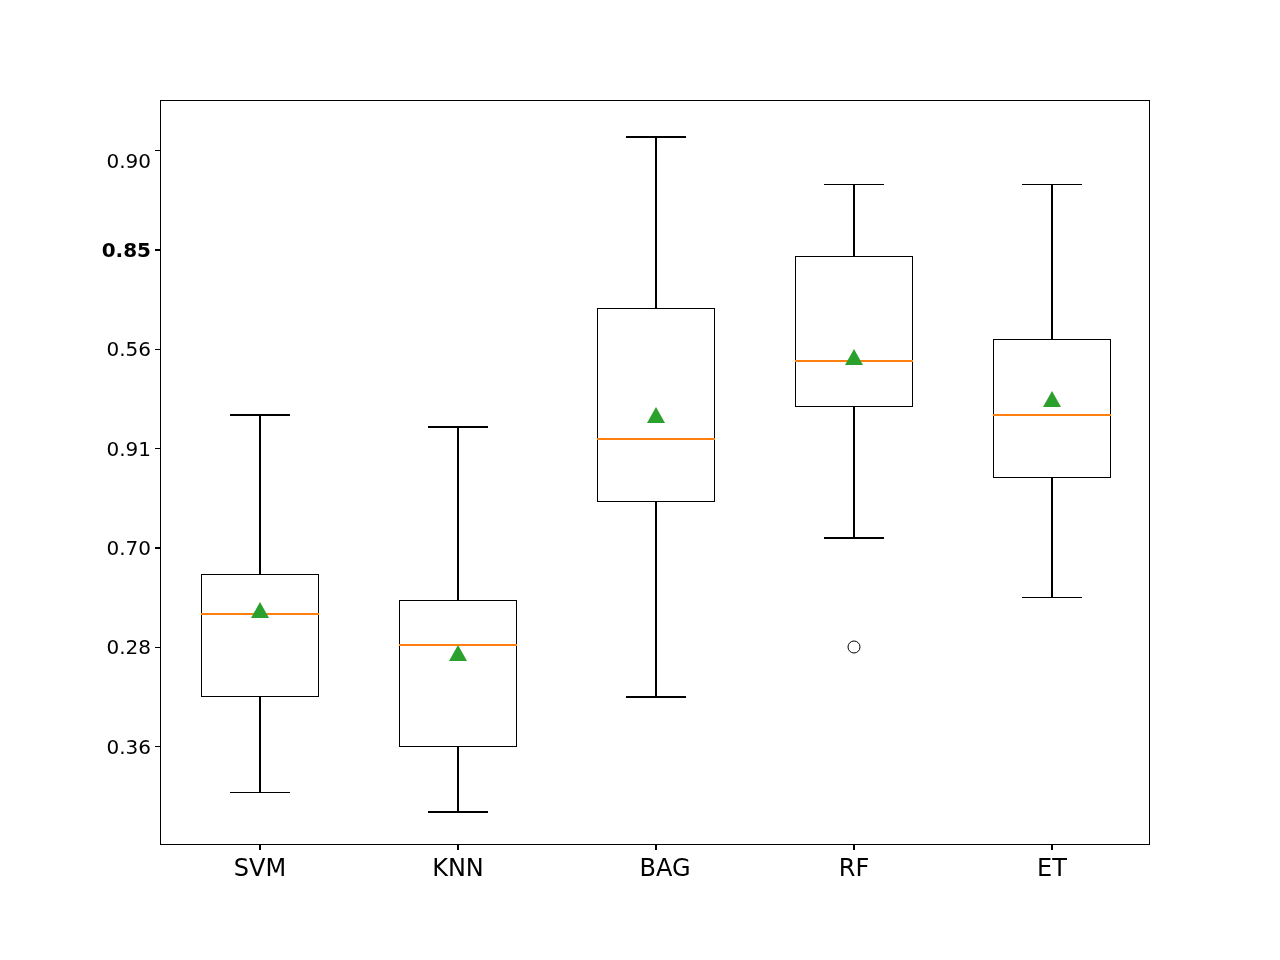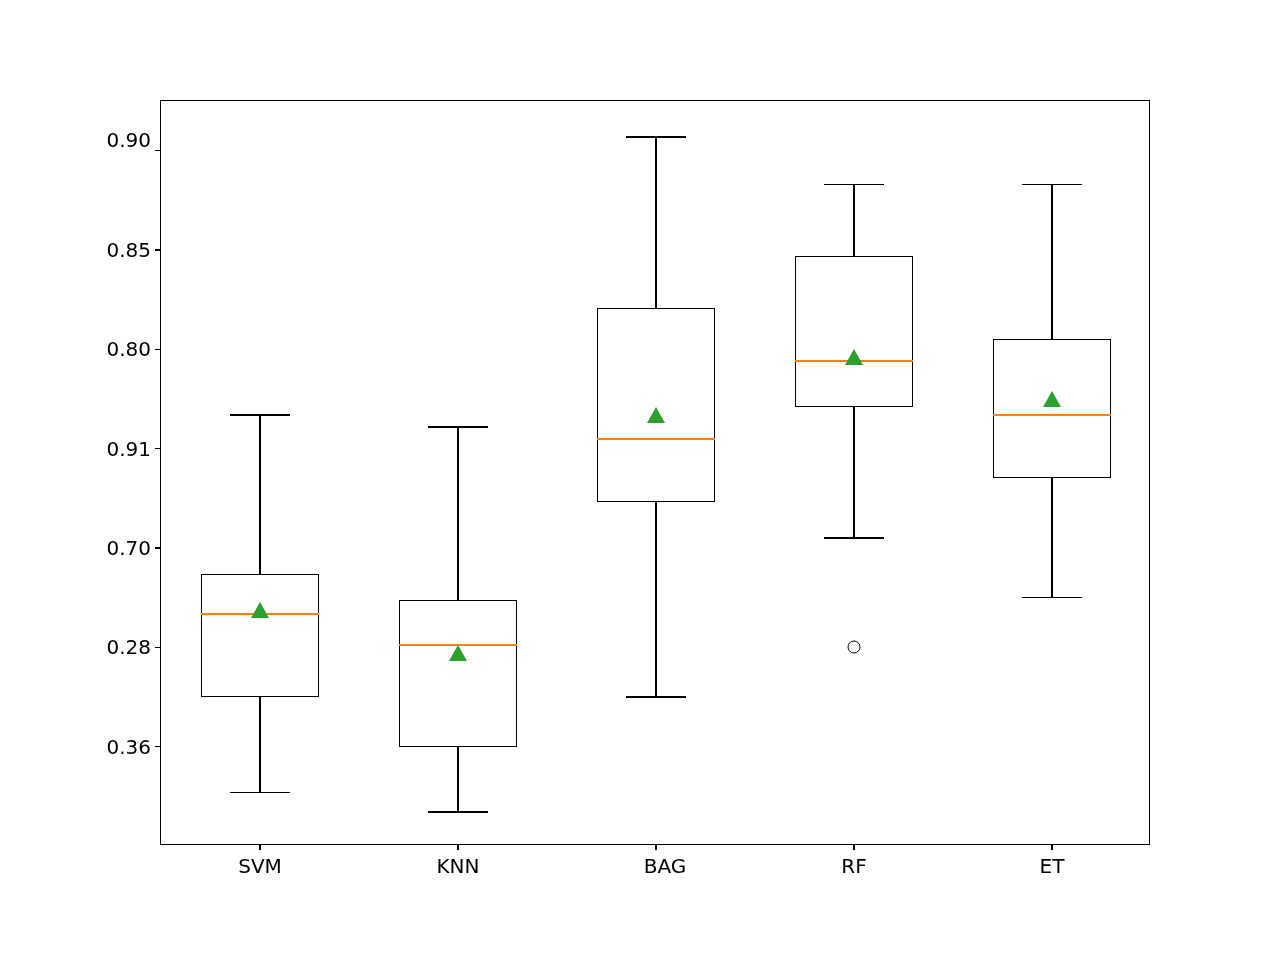--- a/index.html
+++ b/index.html
@@ -34,21 +34,21 @@
     left: -6px;
     width: 6px;
     height: 1.2px;
     background: #000000;
   }
   .xtick-label {
     position: absolute;
     top: 100%;
     margin-top: 10px;
     transform: translateX(-50%);
-    font-size: 20px;
+    font-size: 24px;
     color: #000000;
     white-space: nowrap;
   }
   .xtick-mark {
     position: absolute;
     bottom: -6px;
     width: 1.2px;
     height: 6px;
     background: #000000;
   }
@@ -99,25 +99,25 @@
 <div class="figure">
   <div class="axes" id="axes" style="left: 160px; top: 100px; width: 990px; height: 745px;">
       <div class="ytick-label" style="top: 645.667px;">0.36</div>
       <div class="ytick-mark" style="top: 645.067px;"></div>
       <div class="ytick-label" style="top: 546.333px;">0.28</div>
       <div class="ytick-mark" style="top: 545.733px;"></div>
       <div class="ytick-label" style="top: 447px; text-align: right;">0.70</div>
       <div class="ytick-mark" style="top: 446.4px;"></div>
       <div class="ytick-label" style="top: 347.667px;">0.91</div>
       <div class="ytick-mark" style="top: 347.067px;"></div>
-      <div class="ytick-label" style="top: 248.333px;">0.80</div>
+      <div class="ytick-label" style="top: 248.333px;">0.56</div>
       <div class="ytick-mark" style="top: 247.733px;"></div>
-      <div class="ytick-label" style="top: 149px;">0.85</div>
+      <div class="ytick-label" style="top: 149px; font-weight: bold;">0.85</div>
       <div class="ytick-mark" style="top: 148.4px;"></div>
-      <div class="ytick-label" style="top: 39px;">0.90</div>
+      <div class="ytick-label" style="top: 60px;">0.90</div>
       <div class="ytick-mark" style="top: 49.0667px;"></div>
       <div class="xtick-label" style="left: 99px;">SVM</div>
       <div class="xtick-mark" style="left: 98.4px;"></div>
       <div class="xtick-label" style="left: 297px;">KNN</div>
       <div class="xtick-mark" style="left: 296.4px;"></div>
       <div class="xtick-label" style="left: 495px; margin-left: 9px;">BAG</div>
       <div class="xtick-mark" style="left: 494.4px;"></div>
       <div class="xtick-label" style="left: 693px;">RF</div>
       <div class="xtick-mark" style="left: 692.4px;"></div>
       <div class="xtick-label" style="left: 891px;">ET</div>

